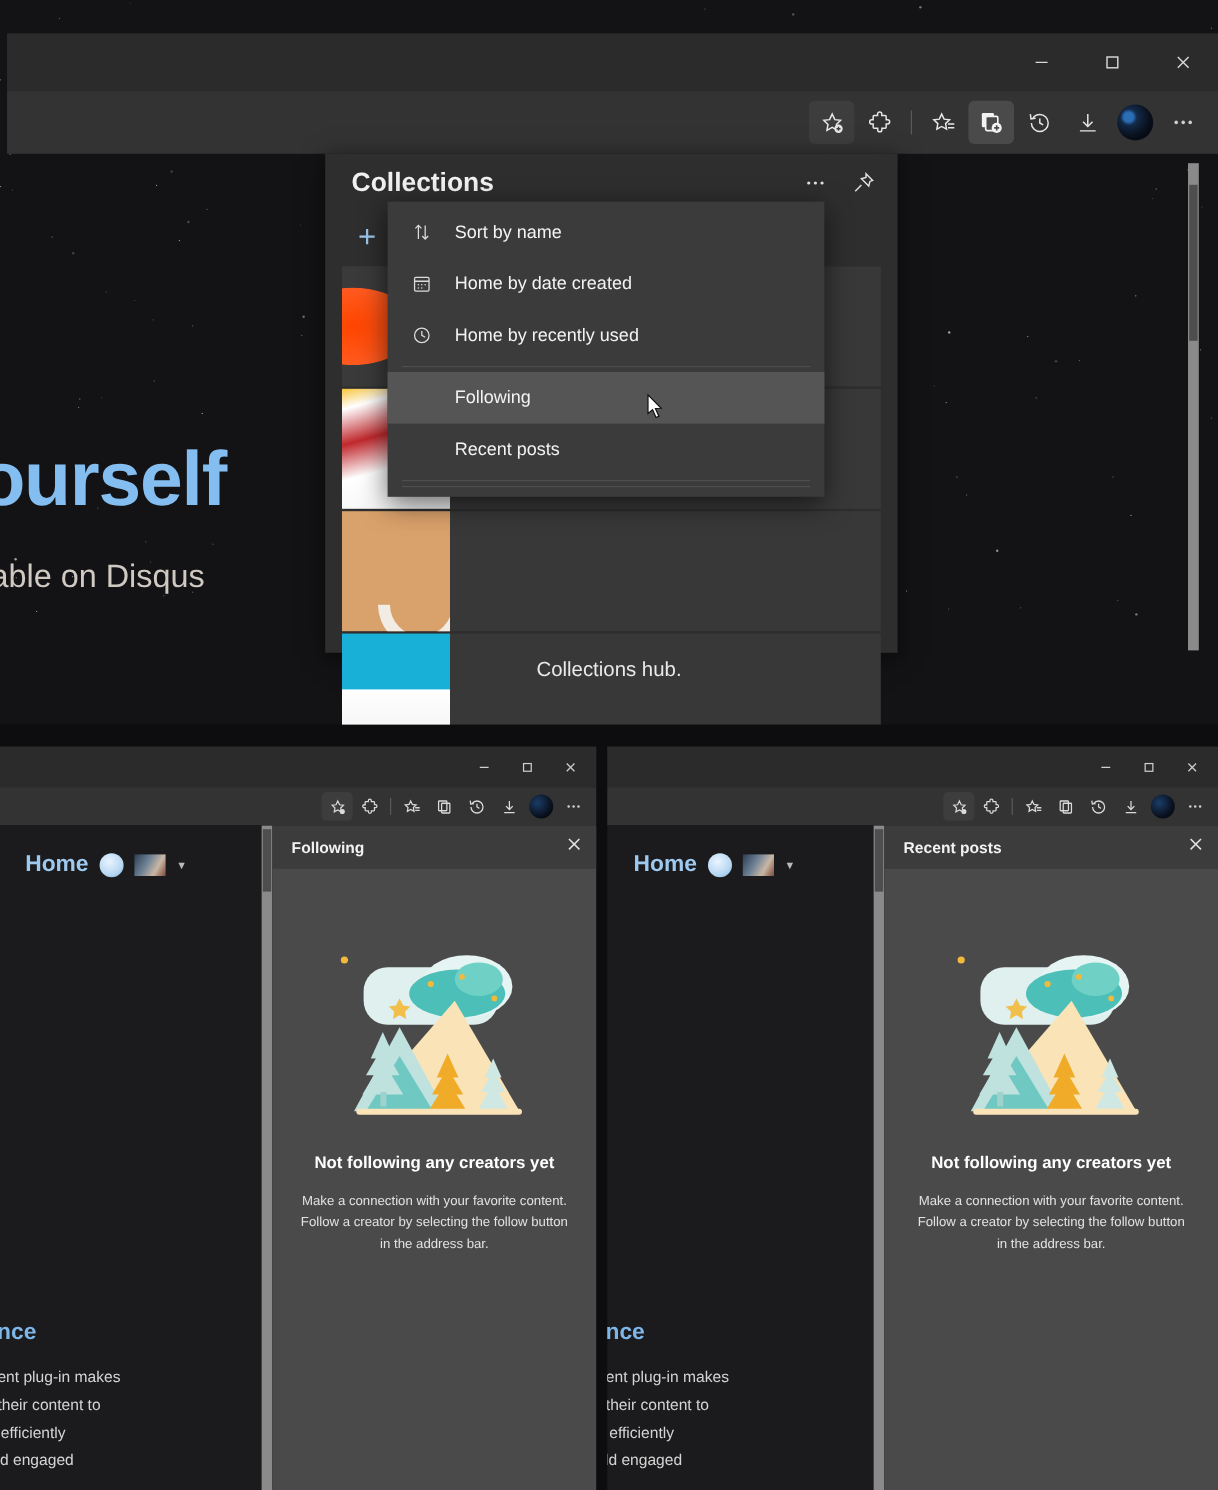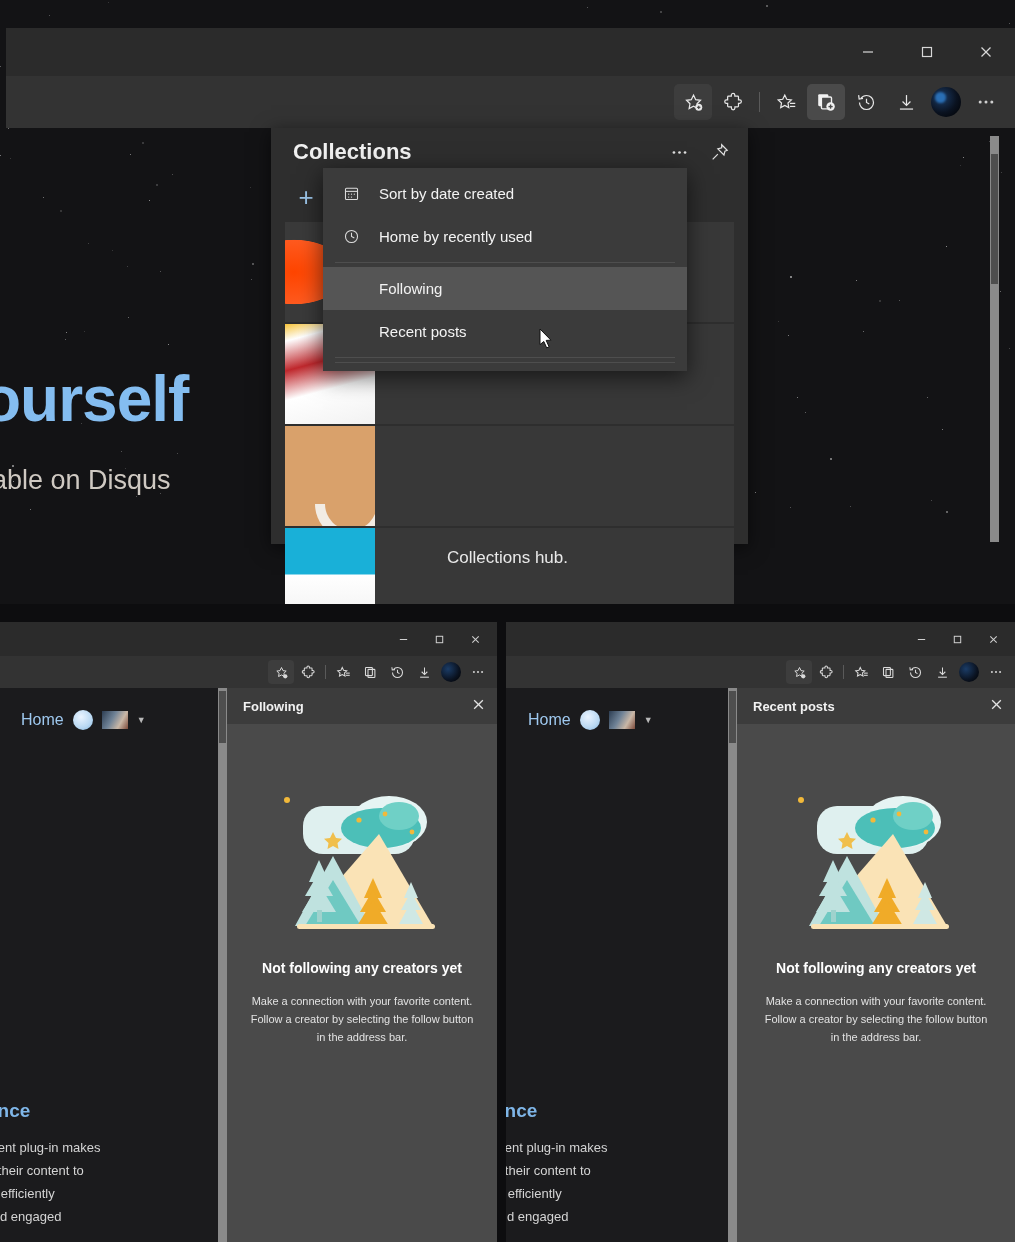--- a/index.html
+++ b/index.html
@@ -98,21 +98,21 @@
   .b-tb.boxed { background:#3d3d3d; }
   .b-sep { width:1px; height:14px; background:#5a5a5a; margin:0 3px; }
   .b-avatar { width:20px; height:20px; border-radius:50%;
               background:radial-gradient(circle at 35% 35%, #1b3c66 0%, #0a1220 60%, #000 100%); }
 
   .b-body { position:relative; height:554px; display:flex; background:#0d0d0f; }
   .b-web { position:relative; background:#1b1b1d; }
   .b-web.left { width:219px; }
   .b-web.right { width:222px; }
   .b-navrow { display:flex; align-items:center; gap:9px; padding:22px 0 0 22px; }
-  .b-home { font-size:16px; font-weight:normal; color:#9ec8ee; }
+  .b-home { font-size:19px; font-weight:bold; color:#9ec8ee; }
   .b-chat { width:20px; height:20px; border-radius:50%;
             background:radial-gradient(circle at 40% 35%, #eaf4ff 0%, #b9d8f2 60%, #7fb3dd 100%); }
   .b-thumb { width:26px; height:18px; background:linear-gradient(120deg,#2c3d52 0%, #6f8296 40%, #c9b7a6 70%, #7c4a3a 100%); }
   .b-caret { color:#b9b9b9; font-size:9px; }
 
   .b-webtext { position:absolute; left:-12px; bottom:14px; width:240px; }
   .b-wt-h { font-size:19px; font-weight:bold; color:#7fb6e8; margin-bottom:14px; }
   .b-wt-p { font-size:13px; color:#d4d4d4; line-height:23px; white-space:nowrap; }
 
   .b-scroll { width:9px; background:#8a8a8a; position:relative; }
@@ -408,30 +408,41 @@
         <div class="coll-item">
             <div class="coll-thumb th4"></div>
           </div>
       </div>
     </div>
 
     <div class="ctx">
       <div class="ctx-item">
         <span class="ci-ico">
           <svg width="17" height="17" viewBox="0 0 24 24" fill="none" stroke="#dcdcdc" stroke-width="1.5">
+            <line x1="8" y1="20" x2="8" y2="4"></line>
+              <polyline points="4.5,7.5 8,4 11.5,7.5"></polyline>
+            <line x1="16" y1="4" x2="16" y2="20"></line>
+              <polyline points="12.5,16.5 16,20 19.5,16.5"></polyline>
+          </svg>
+        </span>
+        <span class="ci-lbl">Sort by name</span>
+      </div>
+      <div class="ctx-item">
+        <span class="ci-ico">
+          <svg width="17" height="17" viewBox="0 0 24 24" fill="none" stroke="#dcdcdc" stroke-width="1.5">
             <rect x="3.5" y="4.5" width="17" height="16" rx="1.5"></rect>
               <line x1="3.5" y1="9" x2="20.5" y2="9"></line>
             <circle cx="8" cy="13" r=".9" fill="#dcdcdc" stroke="none"></circle>
               <circle cx="12" cy="13" r=".9" fill="#dcdcdc" stroke="none"></circle>
             <circle cx="16" cy="13" r=".9" fill="#dcdcdc" stroke="none"></circle>
               <circle cx="8" cy="17" r=".9" fill="#dcdcdc" stroke="none"></circle>
             <circle cx="12" cy="17" r=".9" fill="#dcdcdc" stroke="none"></circle>
           </svg>
         </span>
-        <span class="ci-lbl">Sort by date created</span>
+        <span class="ci-lbl">Home by date created</span>
       </div>
       <div class="ctx-item">
         <span class="ci-ico">
           <svg width="17" height="17" viewBox="0 0 24 24" fill="none" stroke="#dcdcdc" stroke-width="1.5">
             <circle cx="12" cy="12" r="8.5"></circle>
               <polyline points="12,6.8 12,12 16,14.2"></polyline>
           </svg>
         </span>
         <span class="ci-lbl">Home by recently used</span>
       </div>

